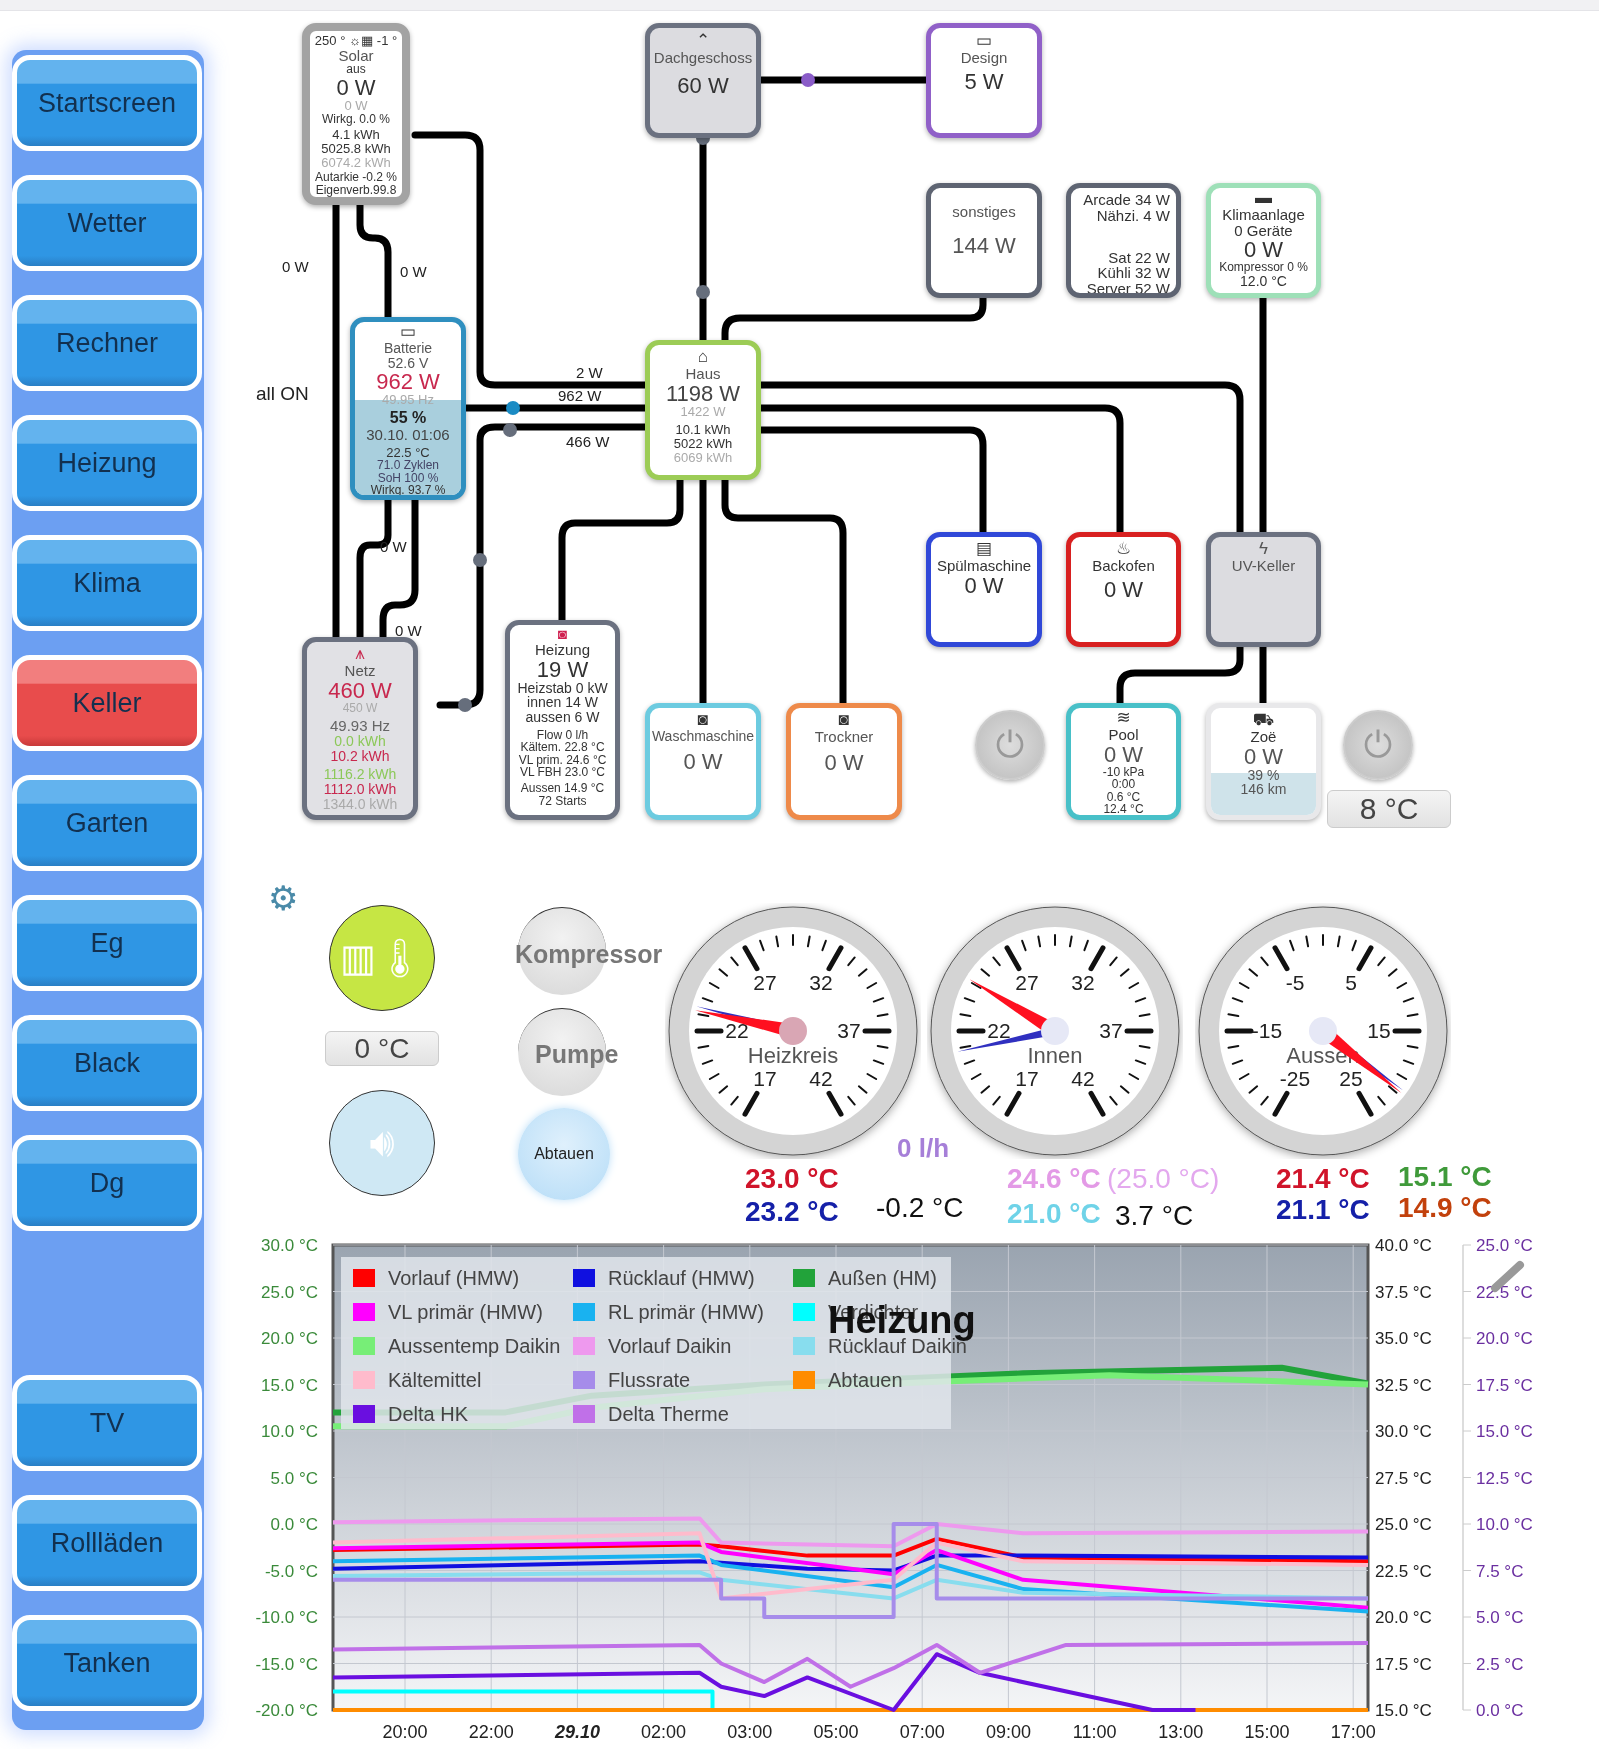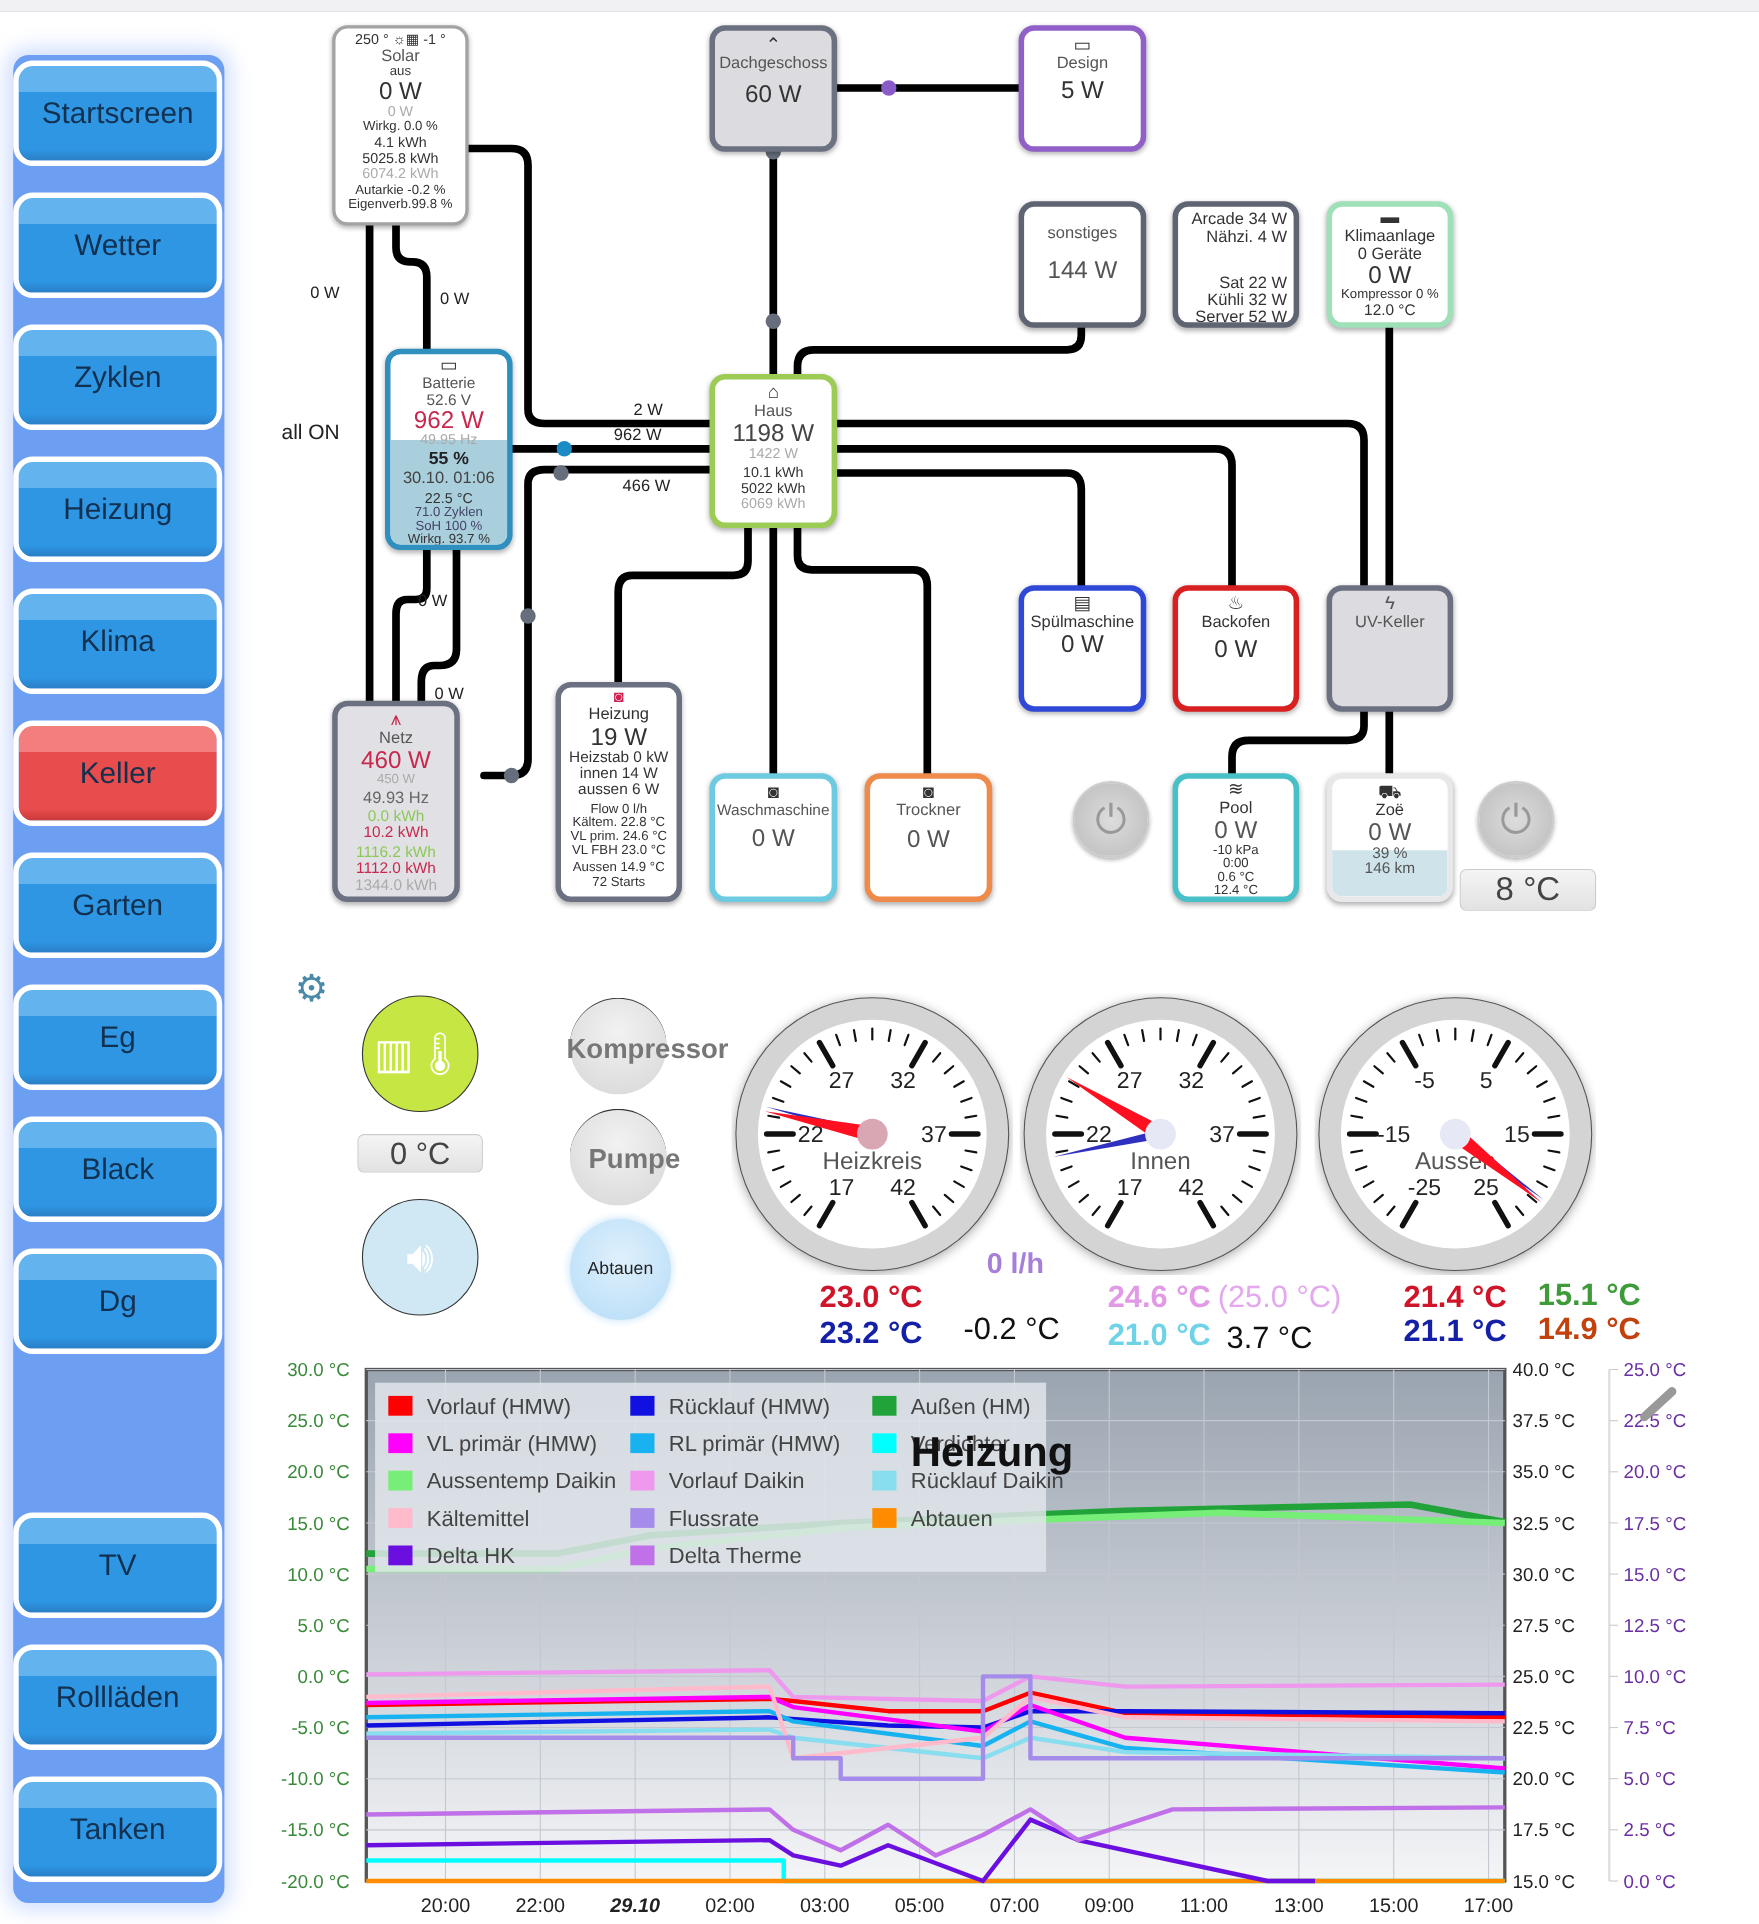--- a/index.html
+++ b/index.html
@@ -26,21 +26,21 @@
   .chart{position:absolute;}
 </style>
 </head>
 <body>
 
 <div class="topbar"></div>
 
 <div class="sidebar" id="sidebar">
     <div class="navbtn" style="top: 5px;">Startscreen</div>
     <div class="navbtn" style="top: 125px;">Wetter</div>
-    <div class="navbtn" style="top: 245px;">Zyklen</div>
+    <div class="navbtn" style="top: 245px;">Rechner</div>
     <div class="navbtn" style="top: 365px;">Heizung</div>
     <div class="navbtn" style="top: 485px;">Klima</div>
     <div class="navbtn active" style="top: 605px;">Keller</div>
     <div class="navbtn" style="top: 845px;">Eg</div>
     <div class="navbtn" style="top: 725px;">Garten</div>
     <div class="navbtn" style="top: 965px;">Black</div>
     <div class="navbtn" style="top: 1085px;">Dg</div>
     <div class="navbtn" style="top: 1325px;">TV</div>
     <div class="navbtn" style="top: 1445px;">Rollläden</div>
     <div class="navbtn" style="top: 1565px;">Tanken</div>
@@ -92,21 +92,21 @@
 
 <div class="lbl" style="left:282px;top:258px;">0 W</div>
 <div class="lbl" style="left:400px;top:263px;">0 W</div>
 <div class="lbl" style="left:256px;top:383px;font-size:19px;">all ON</div>
 <div class="lbl" style="left:576px;top:364px;">2 W</div>
 <div class="lbl" style="left:558px;top:387px;">962 W</div>
 <div class="lbl" style="left:566px;top:433px;">466 W</div>
 <div class="lbl" style="left:380px;top:538px;">0 W</div>
 <div class="lbl" style="left:395px;top:622px;">0 W</div>
 
-<div class="box" style="left:302px;top:23px;width:124px;height:182px;border:3px solid #a3a3a3;">
+<div class="box" style="left:302px;top:23px;width:108px;height:182px;border:8px solid #a3a3a3;">
   <div style="font-size:13px;margin-top:3px;"><span>250 °</span> <span class="ic" style="font-size:13px;">☼▦</span> <span>-1 °</span></div>
   <div class="t">Solar</div>
   <div style="font-size:12px;">aus</div>
   <div class="v">0 W</div>
   <div class="s g">0 W</div>
   <div style="font-size:12px;">Wirkg. 0.0 %</div>
   <div class="s" style="margin-top:3px;">4.1 kWh</div>
   <div class="s">5025.8 kWh</div>
   <div class="s g">6074.2 kWh</div>
   <div style="font-size:12px;margin-top:2px;">Autarkie -0.2 %</div>

